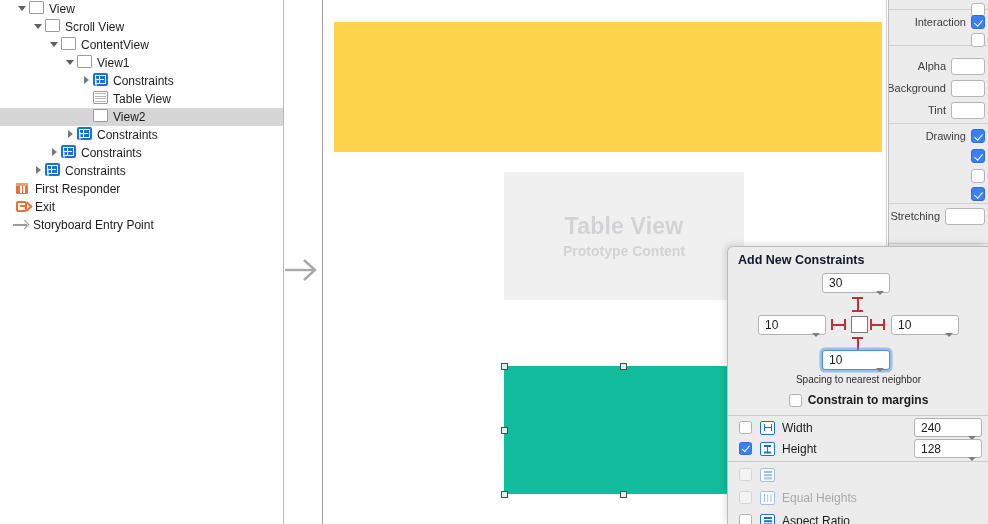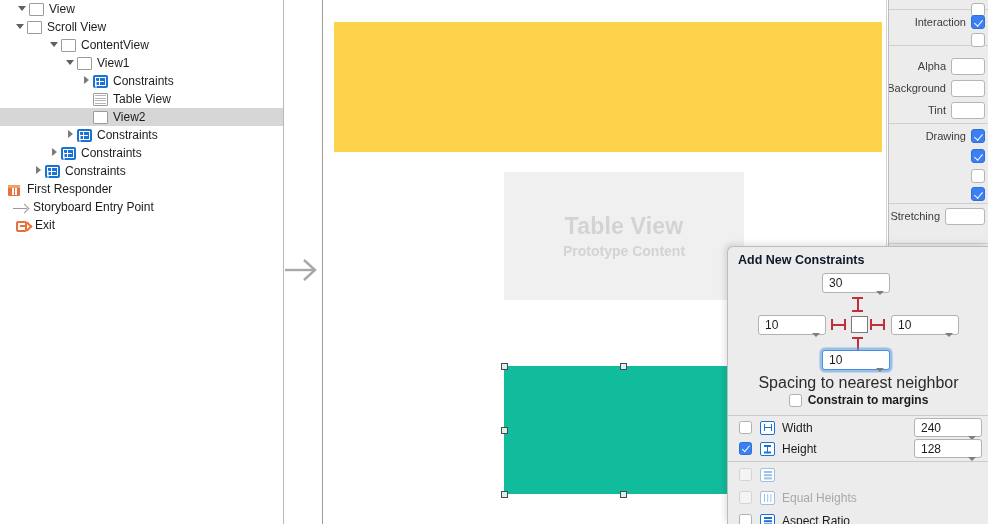--- a/index.html
+++ b/index.html
@@ -27,21 +27,20 @@
     background: #ffffff;
     border-right: 1px solid #b9b9b9;
     box-sizing: border-box;
     overflow: hidden;
   }
   .otl-row {
     position: relative;
     height: 18px;
     line-height: 18px;
     display: flex;
-    align-items: center;
     white-space: nowrap;
   }
   .otl-row.selected { background: #d6d6d6; }
   .otl-label {
     font-size: 12px;
     color: #1c1c1c;
     padding-left: 5px;
   }
   .twisty {
     width: 11px;
@@ -438,21 +437,21 @@
     width: 1.8px; height: 11px;
     background: #c0303a;
     box-shadow: 13px 0 0 0 #c0303a;
   }
 
   #spacing-caption {
     position: absolute;
     left: 0; top: 371px;
     width: 261px;
     text-align: center;
-    font-size: 16px;
+    font-size: 10px;
     color: #2b2b2b;
   }
   #margins-row {
     position: absolute;
     left: 0; top: 392px;
     width: 261px;
     display: flex;
     align-items: center;
     justify-content: center;
     font-weight: bold;
@@ -616,21 +615,21 @@
 <body>
 
 <div id="outline">
 
   <div class="otl-row" style="padding-left:17px">
     <span class="twisty open"></span>
     <span class="otl-icon ico-view"></span>
     <span class="otl-label">View</span>
   </div>
 
-  <div class="otl-row" style="padding-left:15px">
+  <div class="otl-row" style="padding-left:33px">
     <span class="twisty open"></span>
     <span class="otl-icon ico-view"></span>
     <span class="otl-label">Scroll View</span>
   </div>
 
   <div class="otl-row" style="padding-left:49px">
     <span class="twisty open"></span>
     <span class="otl-icon ico-view"></span>
     <span class="otl-label">ContentView</span>
   </div>
@@ -683,39 +682,39 @@
   </div>
 
   <div class="otl-row" style="padding-left:33px">
     <span class="twisty closed"></span>
     <span class="otl-icon ico-constraint">
         <b></b>
       </span>
     <span class="otl-label">Constraints</span>
   </div>
 
-  <div class="otl-row" style="padding-left:6px">
+  <div class="otl-row" style="padding-left:14px">
     <span class="otl-icon ico-responder">
         <i></i>
       </span>
     <span class="otl-label">First Responder</span>
+  </div>
+
+  <div class="otl-row" style="padding-left:14px">
+    <span class="otl-icon ico-exit">
+        <i></i>
+      </span>
+    <span class="otl-label">Exit</span>
   </div>
 
   <div class="otl-row" style="padding-left:12px">
     <span class="otl-icon ico-arrow">
         <i></i>
       </span>
     <span class="otl-label">Storyboard Entry Point</span>
-  </div>
-
-  <div class="otl-row" style="padding-left:14px">
-    <span class="otl-icon ico-exit">
-        <i></i>
-      </span>
-    <span class="otl-label">Exit</span>
   </div>
 
 </div>
 
 <div id="gutter">
   <svg id="entry-arrow" viewBox="0 0 38 30">
     <line x1="0" y1="15" x2="30" y2="15" stroke="#a8a8a8" stroke-width="2.4"></line>
     <polyline points="19,5 30,15 19,25" fill="none" stroke="#a8a8a8" stroke-width="2.4"></polyline>
   </svg>
 </div>

